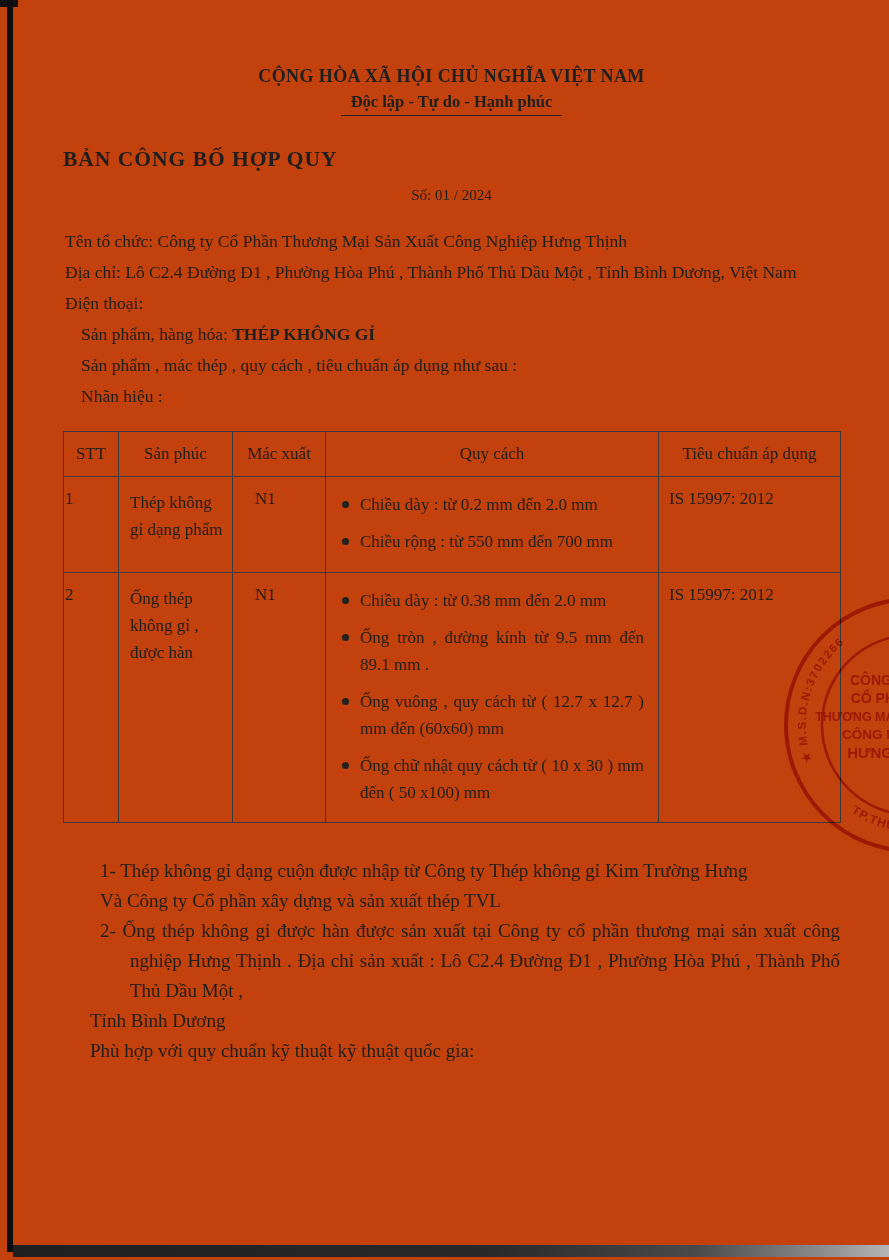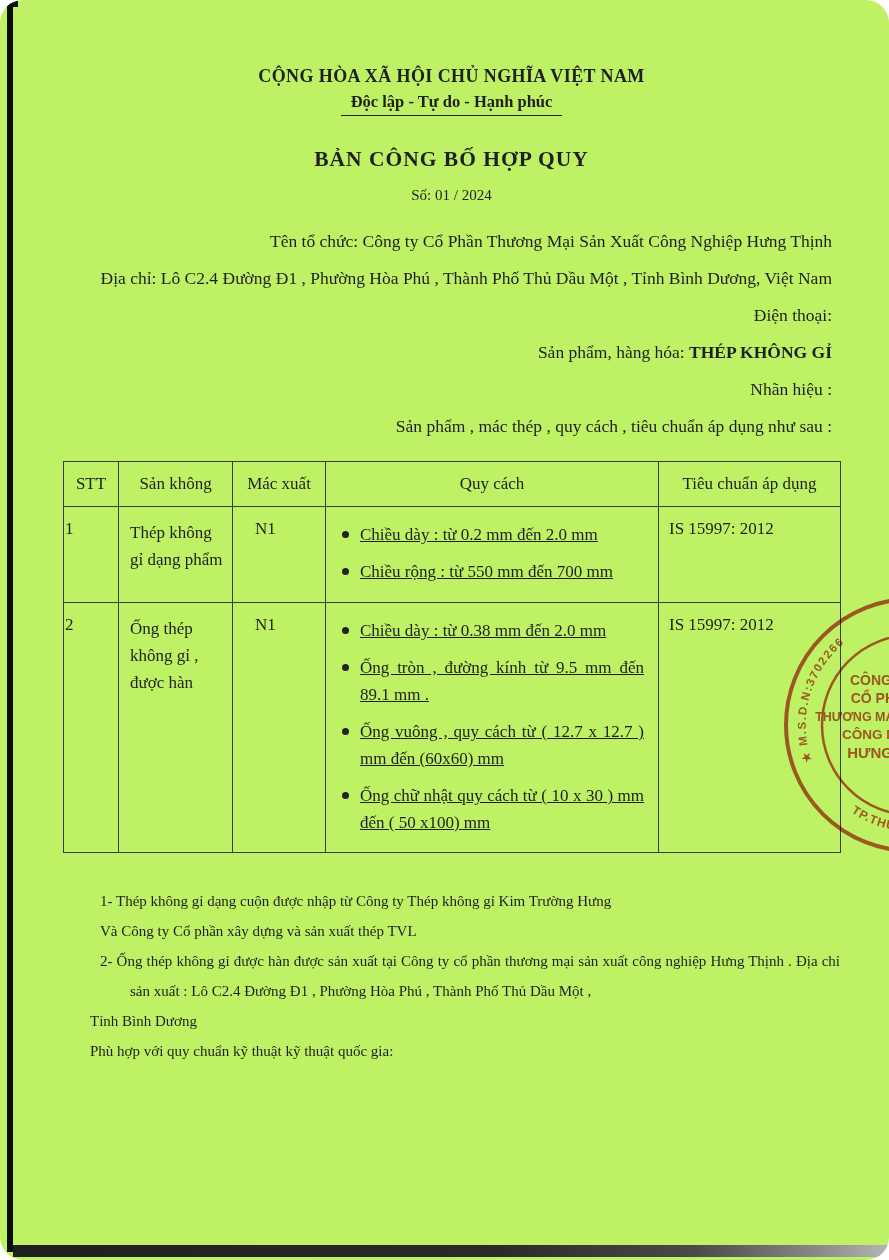--- a/index.html
+++ b/index.html
@@ -1,24 +1,23 @@
 <!DOCTYPE html>
 <html><head>
 <meta charset="utf-8">
 <style>
   html, body { margin: 0; padding: 0; background: #ffffff; }
   .page {
     position: relative;
     width: 889px;
     height: 1260px;
-    background: #bef264;
+    background: #c2410c;
     overflow: hidden;
     font-family: "Liberation Serif", "DejaVu Serif", serif;
     color: #1f1f1f;
-    border-radius: 23px;
   }
 
   
   .scan-edge-left {
     position: absolute; left: 7px; top: 0; width: 6px; height: 1252px;
     background: #0d0d0d;
   }
   .scan-corner-tl {
     position: absolute; left: 0; top: 0; width: 18px; height: 7px;
     background: #111;
@@ -42,33 +41,33 @@
   .motto-wrap { text-align: center; margin-top: 5px; }
   .motto {
     display: inline-block;
     font-weight: bold;
     font-size: 16.5px;
     padding: 0 10px 3px 10px;
     border-bottom: 1.6px solid #222;
   }
   .doc-title {
     margin-top: 31px;
-    text-align: center;
+    text-align: left;
     font-weight: bold;
     font-size: 21.5px;
     letter-spacing: 1px;
   }
   .doc-number {
     margin-top: 15px;
     text-align: center;
     font-size: 15px;
   }
 
   .info { margin-top: 23px; font-size: 17.5px; line-height: 29px; }
-  .info p { margin: 8px; text-align: right; }
+  .info p { margin: 2px; }
   .indent { padding-left: 16px; }
   .strong { font-weight: bold; }
 
   table.spec {
     margin-top: 20px;
     width: 777px;
     border-collapse: collapse;
     font-size: 17px;
     table-layout: fixed;
   }
@@ -87,39 +86,39 @@
   col.c-stt { width: 55px; }
   col.c-sp  { width: 114px; }
   col.c-mt  { width: 93px; }
   col.c-qc  { width: 333px; }
   col.c-tc  { width: 182px; }
   .cell-stt { text-align: center; padding-top: 12px; }
   th.cell-stt { text-align: center; padding-top: 2px; }
   .cell-sp { padding: 12px 9px 8px 11px; text-align: justify; line-height: 27px; }
   .cell-mt { padding: 12px 6px 6px 22px; }
   .cell-tc { padding: 12px 4px 6px 10px; }
-  .cell-qc { padding: 2px 14px 6px 8px; text-decoration: underline; }
+  .cell-qc { padding: 2px 14px 6px 8px; }
   .cell-qc ul { margin: 12px 0 0 0; padding: 0; list-style: none; }
   .cell-qc li {
     position: relative;
     padding-left: 26px;
     margin-bottom: 10px;
     text-align: justify;
     line-height: 27px;
   }
   .cell-qc li::before {
     content: "";
     position: absolute; left: 8px; top: 10px;
     width: 7px; height: 7px; border-radius: 50%;
     background: #222;
   }
   tr.row-1 { height: 96px; }
   tr.row-2 { height: 238px; }
 
-  .notes { margin-top: 33px; font-size: 15px; line-height: 30px; }
+  .notes { margin-top: 33px; font-size: 19px; line-height: 30px; }
   .notes p { margin: 0; }
   .note1 { padding-left: 37px; text-align: justify; }
   .note2 { margin-top: 3px; padding-left: 67px; text-indent: -30px; text-align: justify; }
   .province-line { margin-top: 2px; padding-left: 27px; }
   .conformity-line { padding-left: 27px; }
   .qcvn-line { text-indent: 37px; text-align: justify; }
 
   .stamp {
     position: absolute;
     left: 779px;
@@ -145,36 +144,36 @@
     </div>
 
     <div class="doc-title">BẢN CÔNG BỐ HỢP QUY</div>
     <div class="doc-number">Số: 01 / 2024</div>
 
     <div class="info">
       <p>Tên tổ chức: Công ty Cổ Phần Thương Mại Sản Xuất Công Nghiệp Hưng Thịnh</p>
       <p>Địa chỉ: Lô C2.4 Đường Đ1 , Phường Hòa Phú , Thành Phố Thủ Dầu Một , Tỉnh Bình Dương, Việt Nam</p>
       <p>Điện thoại:</p>
       <p class="indent"><span>Sản phẩm, hàng hóa: </span><span class="strong">THÉP KHÔNG GỈ</span></p>
+      <p class="indent">Sản phẩm , mác thép , quy cách , tiêu chuẩn áp dụng như sau :</p>
       <p class="indent">Nhãn hiệu :</p>
-      <p class="indent">Sản phẩm , mác thép , quy cách , tiêu chuẩn áp dụng như sau :</p>
     </div>
 
     <table class="spec">
       <colgroup>
         <col class="c-stt">
           <col class="c-sp">
           <col class="c-mt">
           <col class="c-qc">
           <col class="c-tc">
       </colgroup>
       <thead>
         <tr>
           <th class="cell-stt">STT</th>
-          <th>Sản không</th>
+          <th>Sản phúc</th>
           <th>Mác xuất</th>
           <th>Quy cách</th>
           <th>Tiêu chuẩn áp dụng</th>
         </tr>
       </thead>
       <tbody>
         <tr class="row-1">
           <td class="cell-stt">1</td>
           <td class="cell-sp">Thép không gỉ dạng phẩm</td>
           <td class="cell-mt">N1</td>

